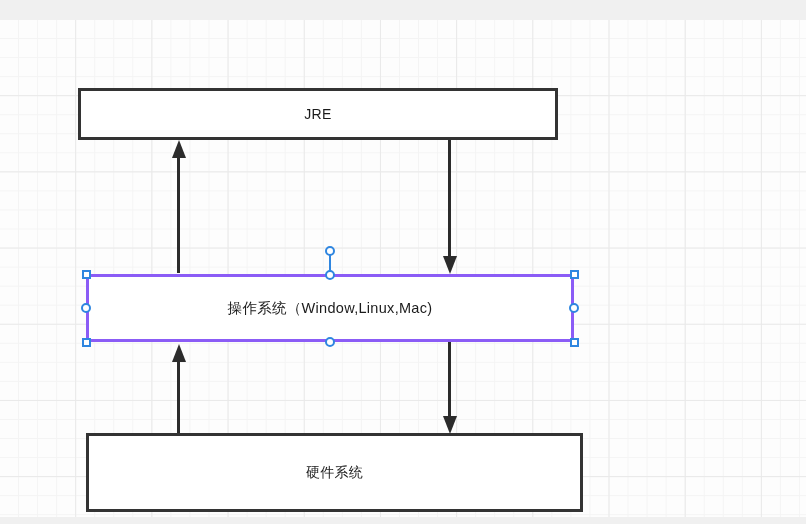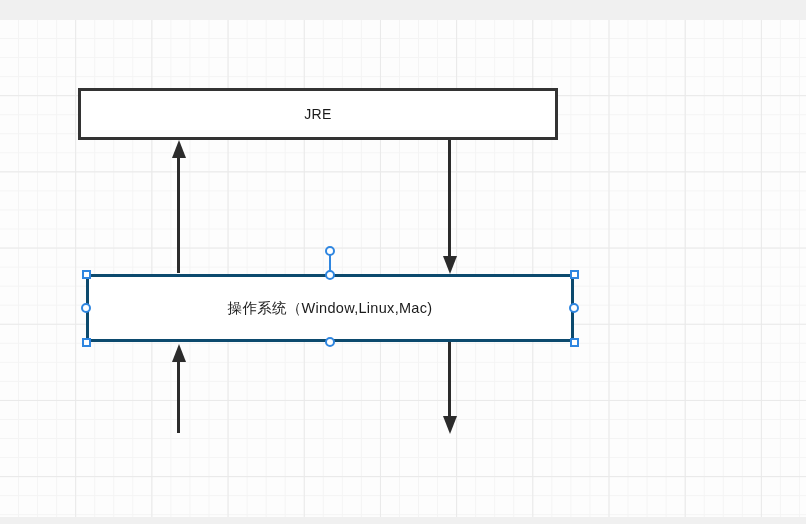--- a/index.html
+++ b/index.html
@@ -86,21 +86,21 @@
     width: 497px;
     height: 79px;
   }
 
   
   #node-os {
     left: 86px;
     top: 254px;
     width: 488px;
     height: 68px;
-    border: 3px solid #0c4a6e;
+    border: 3px solid #8b5cf6;
   }
   #node-os .node-label {
     font-size: 14.5px;
   }
 
   
   .handle {
     position: absolute;
     box-sizing: border-box;
     background: #ffffff;
@@ -194,15 +194,18 @@
   <div class="handle square" style="left:82px;  top:318px;"></div>
   <div class="handle circle" style="left:325px; top:317px;"></div>
   <div class="handle square" style="left:570px; top:318px;"></div>
 
   <div class="arrow-line" style="left:177px; top:340px; height:73px;"></div>
   <div class="arrow-head up" style="left:171.5px; top:324px;"></div>
 
   <div class="arrow-line" style="left:448px; top:322px; height:76px;"></div>
   <div class="arrow-head down" style="left:442.5px; top:396px;"></div>
 
+  <div class="node plain" id="node-hardware">
+    <span class="node-label">硬件系统</span>
+  </div>
 
 
 </div>
 
 </body></html>

